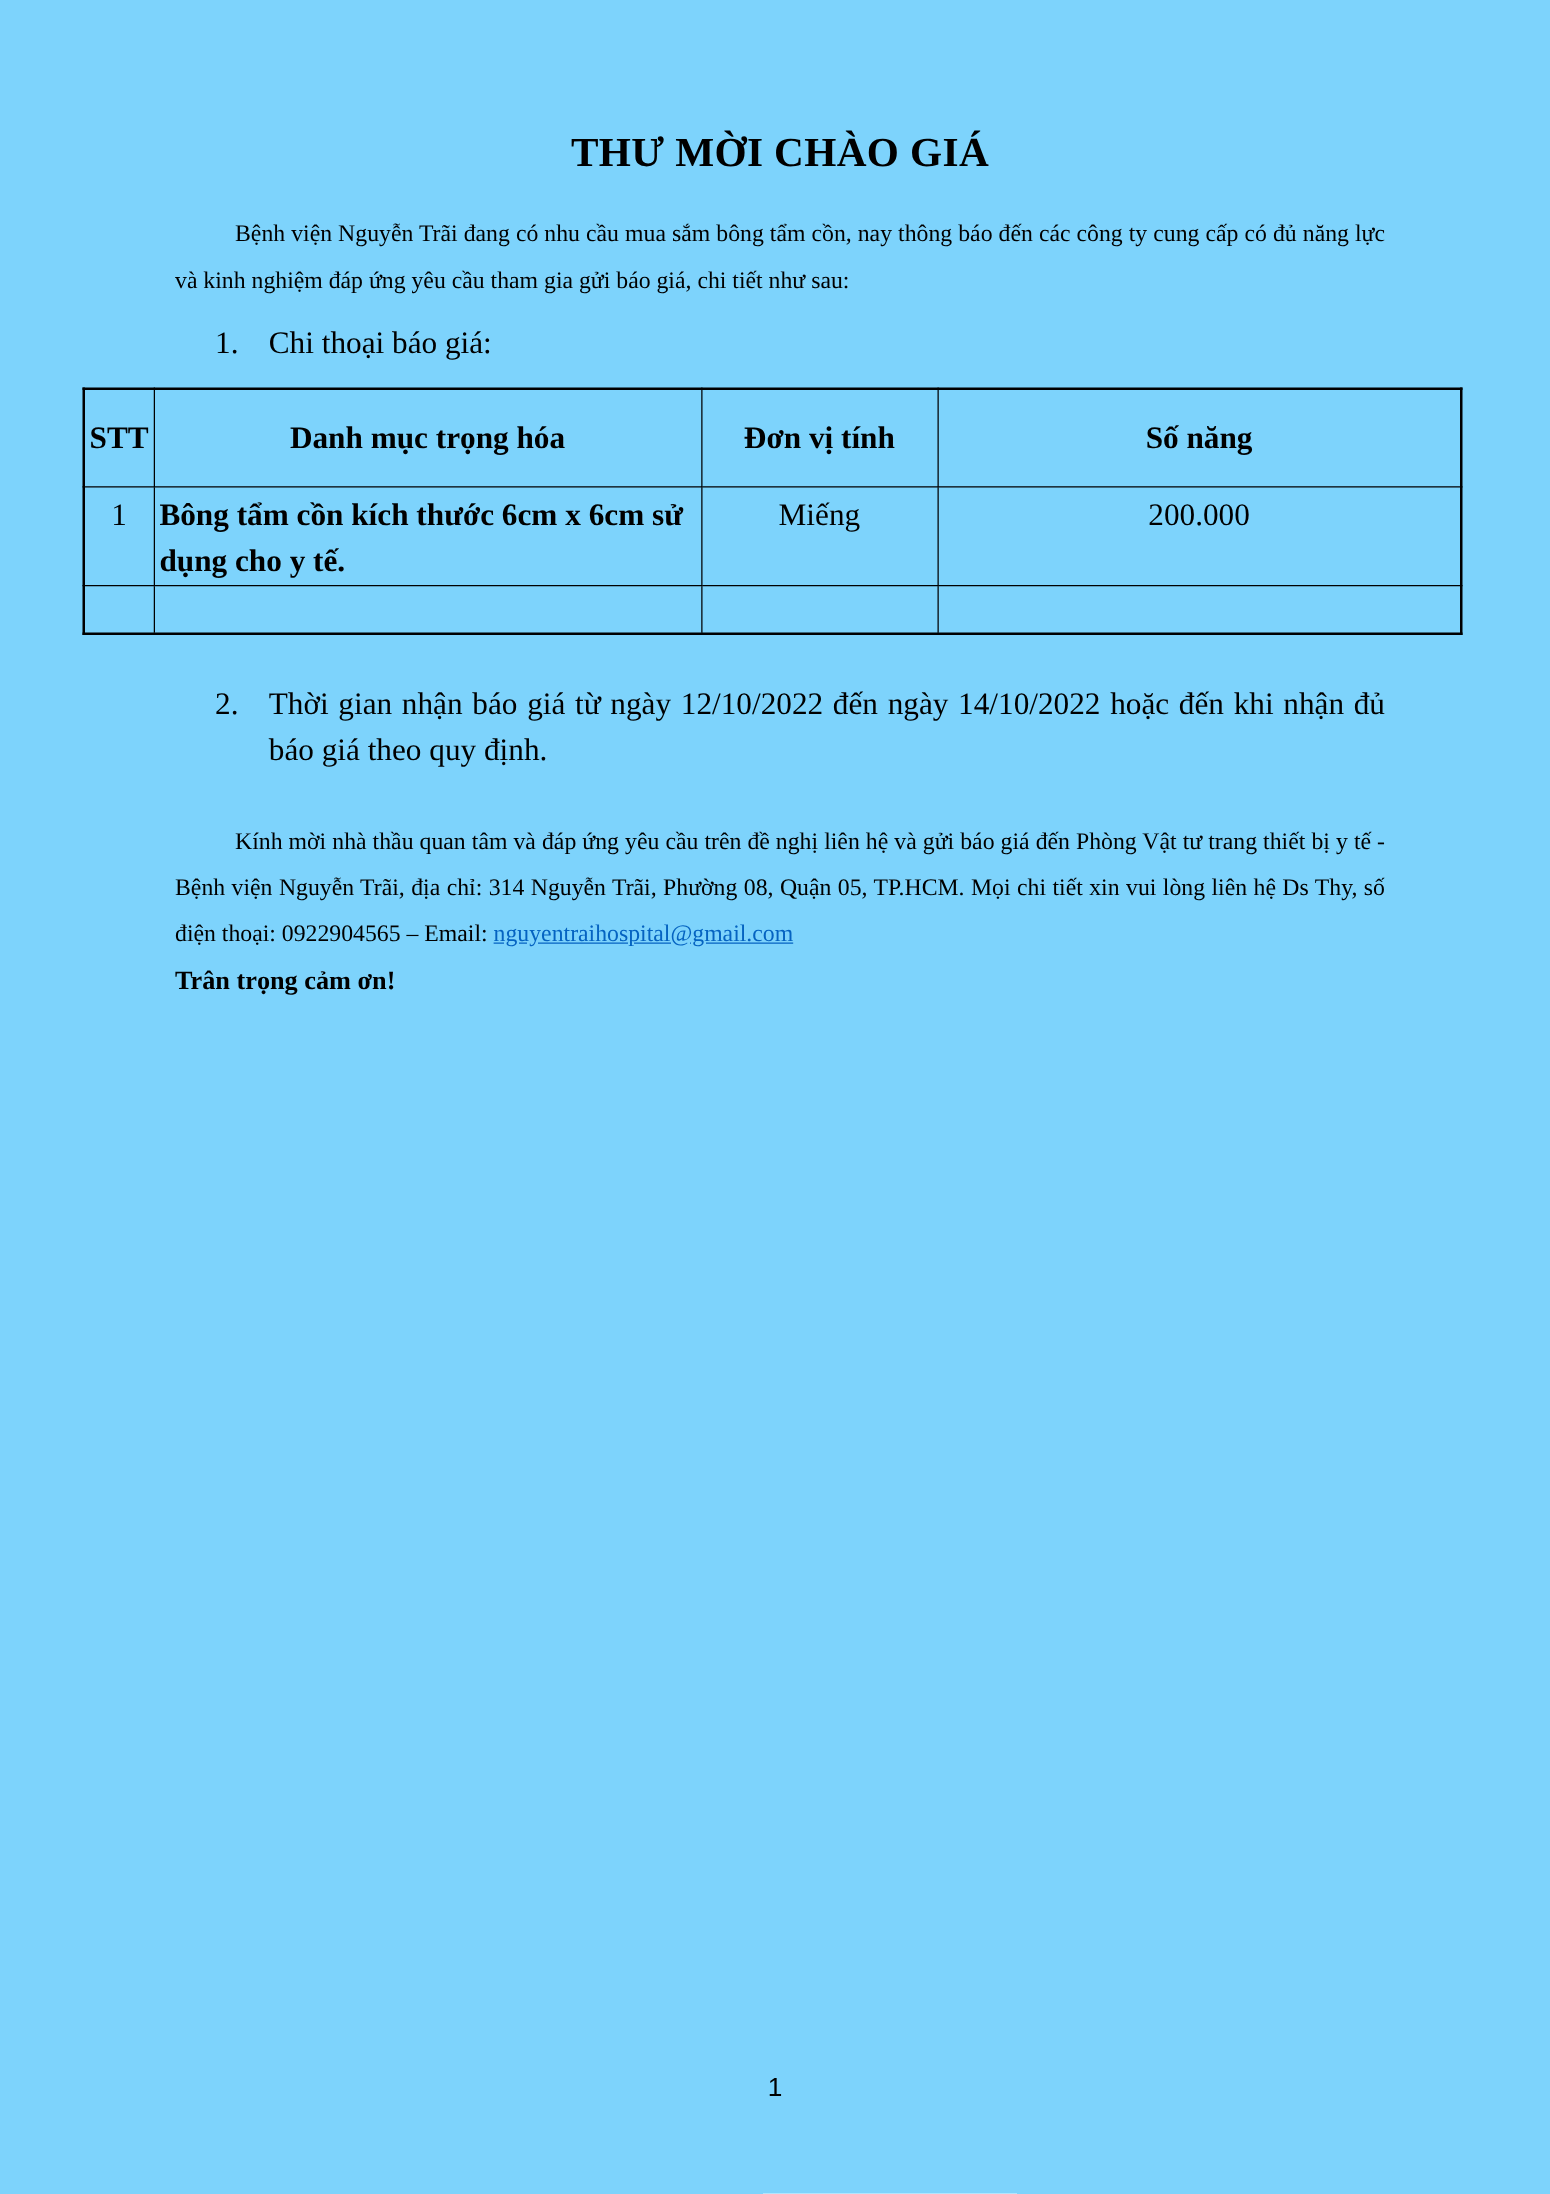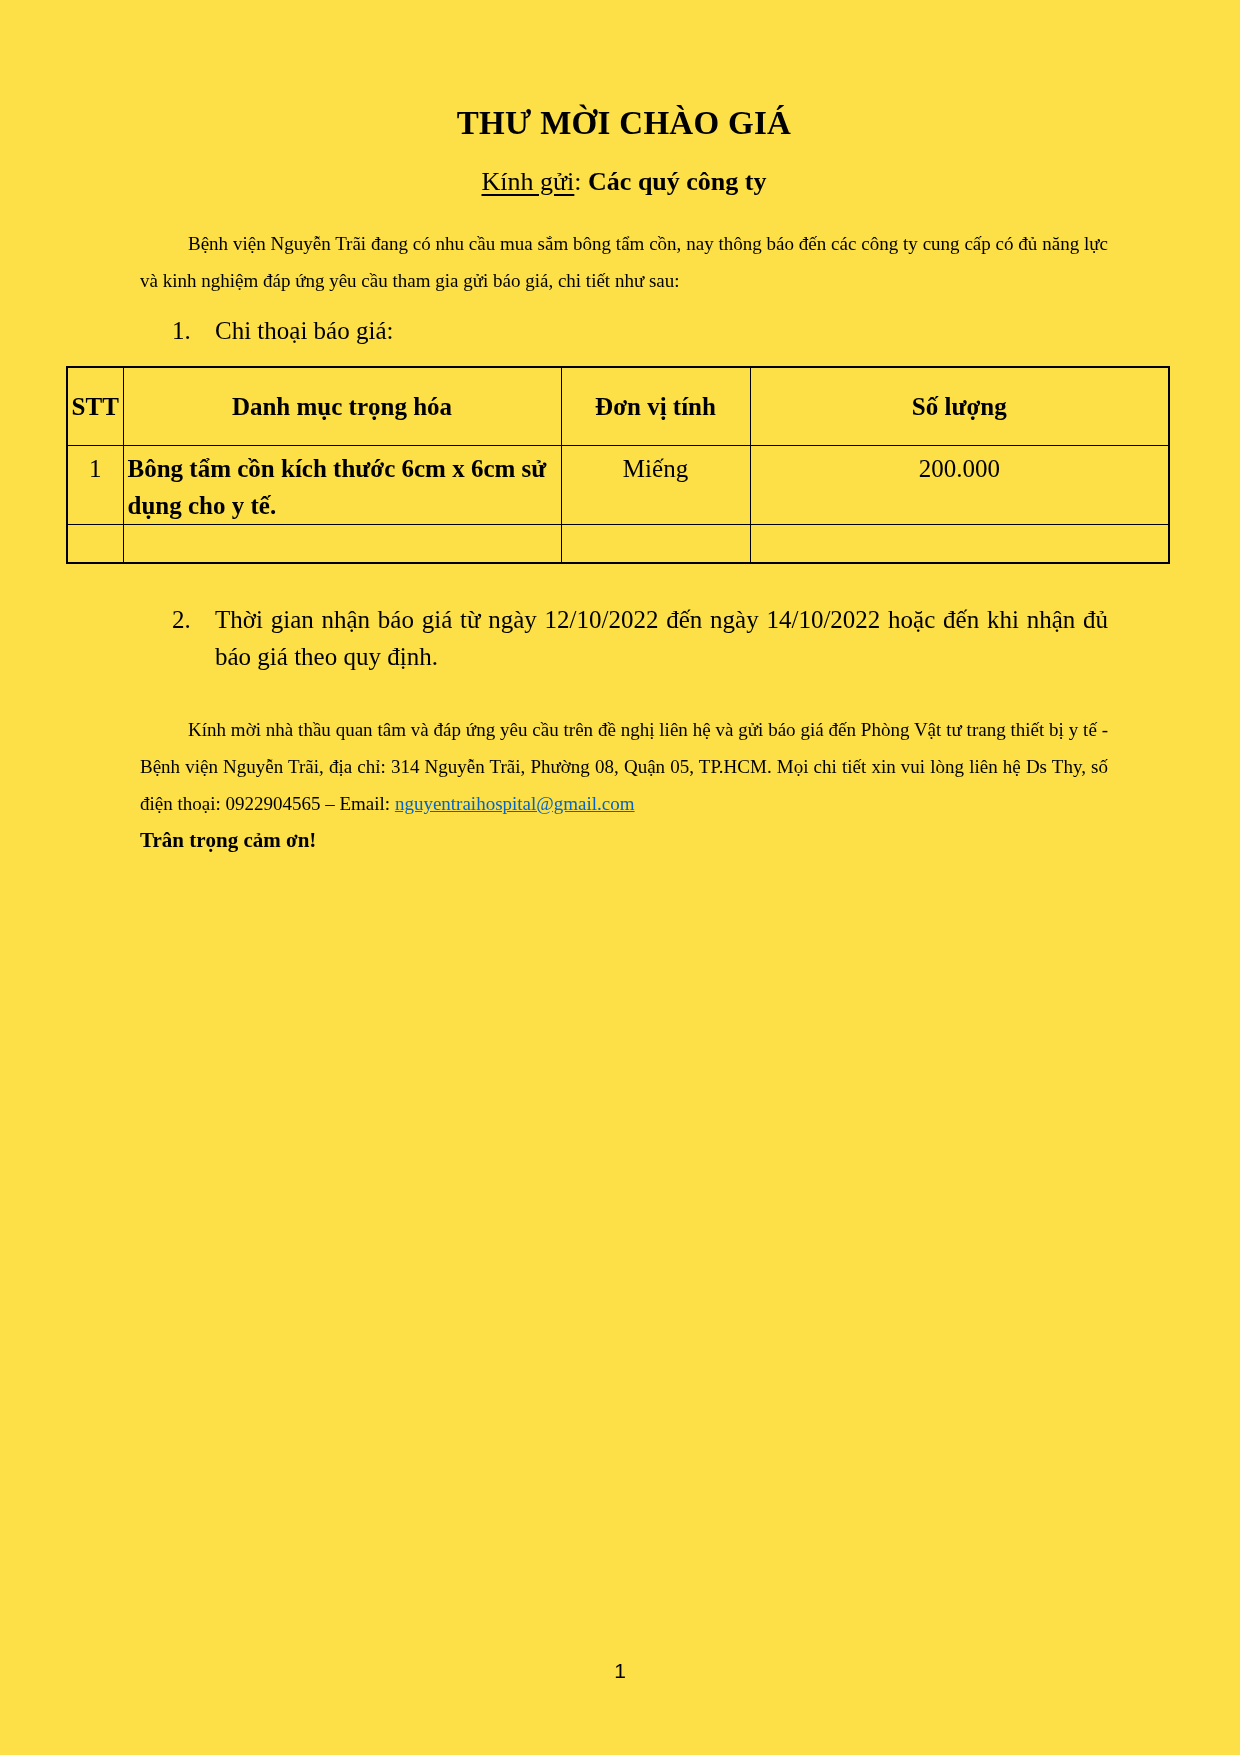--- a/index.html
+++ b/index.html
@@ -2,21 +2,21 @@
 <html lang="vi"><head>
 <meta charset="utf-8">
 <style>
   * { margin: 0; padding: 0; box-sizing: border-box; }
   html, body { background: #ffffff; }
   .page {
     position: relative;
     width: 1240px;
     height: 1755px;
     margin: 0 auto;
-    background: #fde047;
+    background: #7dd3fc;
     color: #000000;
     font-family: "Liberation Serif", "DejaVu Serif", serif;
     overflow: hidden;
   }
   .content {
     padding: 103px 132px 0 140px;
   }
   .doc-title {
     text-align: center;
     font-size: 33px;
@@ -102,42 +102,41 @@
   }
 </style>
 </head>
 <body>
 
 <div class="page">
   <div class="content">
 
     <div class="doc-title">THƯ MỜI CHÀO GIÁ</div>
 
-    <div class="salutation"><span class="underlined">Kính gửi</span><span>: </span><span class="bold-part">Các quý công ty</span></div>
 
     <p class="body-text intro">Bệnh viện Nguyễn Trãi đang có nhu cầu mua sắm bông tẩm cồn, nay thông báo đến các công ty cung cấp có đủ năng lực và kinh nghiệm đáp ứng yêu cầu tham gia gửi báo giá, chi tiết như sau:</p>
 
     <div class="list-item first">
       <span class="list-num">1.</span>
       <span class="list-text">Chi thoại báo giá:</span>
     </div>
 
     <table class="quote-table">
       <colgroup>
         <col style="width:56px">
         <col style="width:438px">
         <col style="width:189px">
         <col style="width:419px">
       </colgroup>
       <thead>
         <tr>
           <th>STT</th>
           <th>Danh mục trọng hóa</th>
           <th>Đơn vị tính</th>
-          <th>Số lượng</th>
+          <th>Số năng</th>
         </tr>
       </thead>
       <tbody>
         <tr class="data-row">
           <td class="stt-cell">1</td>
           <td class="item-cell">Bông tẩm cồn kích thước 6cm x 6cm sử dụng cho y tế.</td>
           <td class="unit-cell">Miếng</td>
           <td class="qty-cell">200.000</td>
         </tr>
         <tr class="empty-row">

